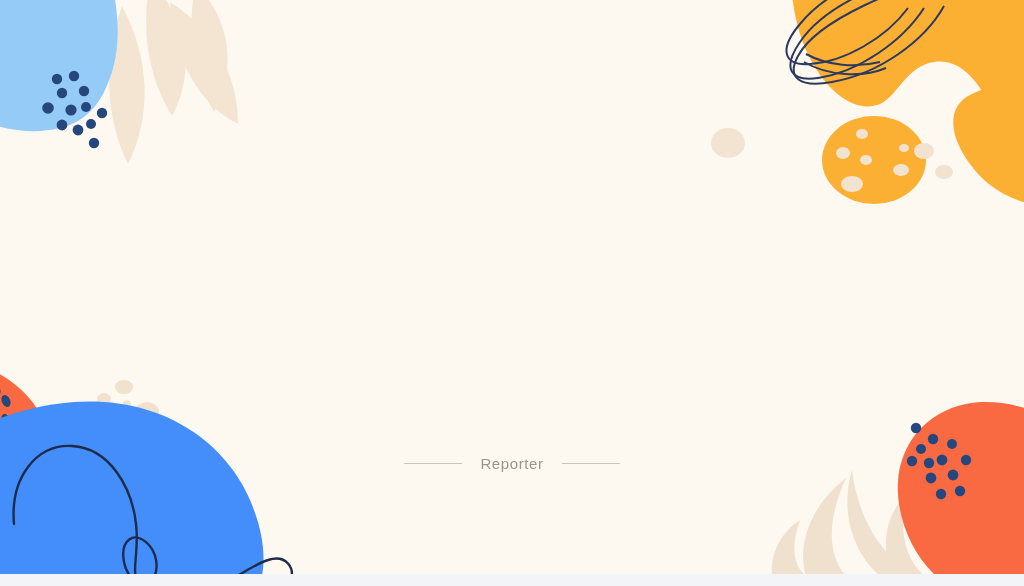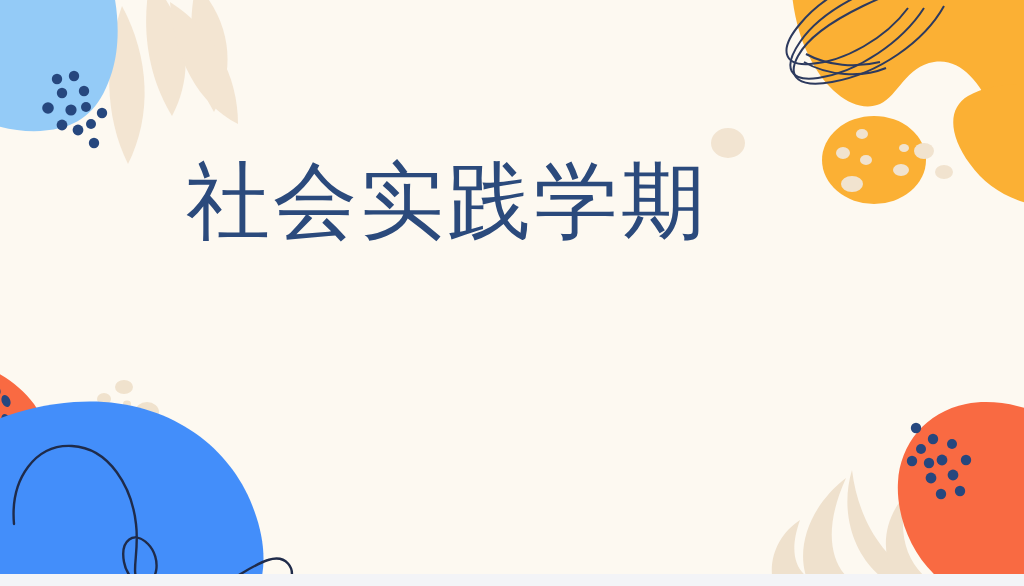--- a/index.html
+++ b/index.html
@@ -242,20 +242,24 @@
         <circle cx="942" cy="460" r="5.4"></circle>
         <circle cx="966" cy="460" r="5.2"></circle>
         <circle cx="931" cy="478" r="5.4"></circle>
         <circle cx="953" cy="475" r="5.4"></circle>
         <circle cx="941" cy="494" r="5.2"></circle>
         <circle cx="960" cy="491" r="5.2"></circle>
       </g>
     </svg>
 
     <div id="title-block">
-      <div class="title-line">社会实践学期</div>
     </div>
 
+    <div id="reporter-row">
+      <span class="rule"></span>
+      <span id="reporter-label">Reporter</span>
+      <span class="rule"></span>
+    </div>
 
   </div>
 
   <div id="bottom-strip"></div>
 </div>
 
 </body></html>

